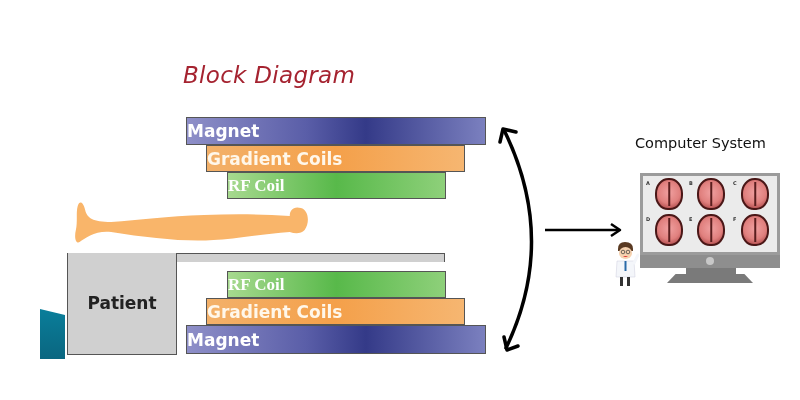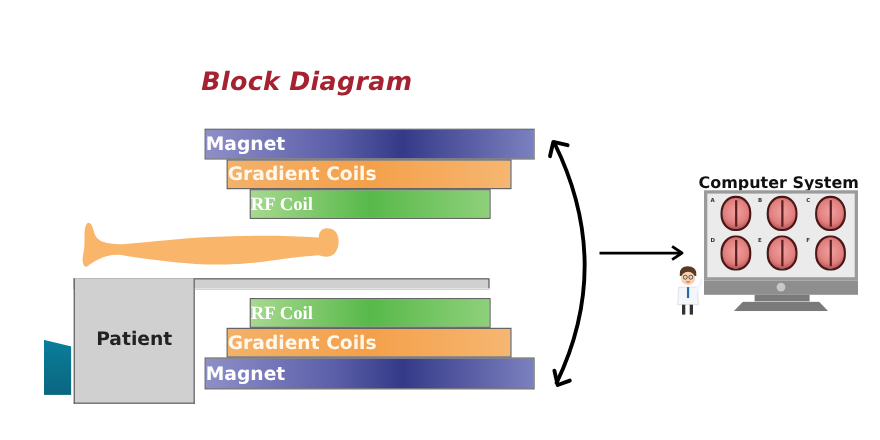--- a/index.html
+++ b/index.html
@@ -1,26 +1,26 @@
 <!DOCTYPE html>
 <html><head>
 <meta charset="utf-8">
 <style>
   html, body { margin:0; padding:0; }
   body { width:800px; height:400px; background:#ffffff; position:relative; overflow:hidden; font-family:"DejaVu Sans", sans-serif; }
   .abs { position:absolute; }
-  .title { left:183px; top:62px; font-family:"DejaVu Sans", sans-serif; font-style:italic; font-size:23px; color:#a52330; letter-spacing:0.3px;font-weight:bold; }
+  .title { left:183px; top:62px; font-family:"DejaVu Sans", sans-serif; font-style:italic; font-size:23px; color:#a52330; letter-spacing:0.3px; }
   .bar { position:absolute; box-sizing:border-box; border:1.5px solid #555; display:flex; align-items:center; justify-content:flex-start; font-family:"DejaVu Sans", sans-serif; font-weight:bold; color:#ffffff; font-size:17px; }
   .magnet { background:linear-gradient(90deg,#8e8fc8 0%,#5a5ea8 40%,#343a88 60%,#7b80bf 100%); }
   .gradient { background:linear-gradient(90deg,#f3b16a 0%,#f4a04a 50%,#f6b671 100%); color:#fff7ea; }
   .rf { background:linear-gradient(90deg,#a7d98f 0%,#58b94a 50%,#8ed07a 100%);font-family:Liberation Serif, serif; }
   .table-top { left:67px; top:253px; width:378px; height:10px; background:#d0d0d0; border:1.5px solid #555; box-sizing:border-box; }
-  .table-body { left:67px; top:253px; width:110px; height:114px; background:#d0d0d0; border:1.5px solid #555; border-top:none; box-sizing:border-box; display:flex; align-items:center; justify-content:center; text-align:center; font-weight:bold; font-size:17px; color:#222; line-height:21px; }
+  .table-body { left:67px; top:253px; width:110px; height:102px; background:#d0d0d0; border:1.5px solid #555; border-top:none; box-sizing:border-box; display:flex; align-items:center; justify-content:center; text-align:center; font-weight:bold; font-size:17px; color:#222; line-height:21px; }
   .teal { left:40px; top:309px; width:25px; height:50px; background:linear-gradient(180deg,#0a7e9a,#0a6680); clip-path:polygon(0 0,100% 12%,100% 100%,0 100%); }
-  .cs-label { left:635px; top:159px; font-weight:bold; font-size:14.5px; color:#111; }
+  .cs-label { left:635px; top:135px; font-weight:normal; font-size:14.5px; color:#111; }
   .monitor { left:640px; top:173px; width:140px; height:82px; background:#ebebeb; border:3px solid #9b9b9b; box-sizing:border-box; }
   .monitor-chin { left:640px; top:255px; width:140px; height:13px; background:#8e8e8e; }
   .monitor-dot { left:706px; top:257px; width:8px; height:8px; border-radius:50%; background:#c8c8c8; }
   .neck { left:686px; top:268px; width:50px; height:6px; background:#7a7a7a; }
   .base { left:667px; top:274px; width:86px; height:9px; background:#7a7a7a; clip-path:polygon(10% 0,90% 0,100% 100%,0 100%); }
   .brain { position:absolute; width:28px; height:32px; border-radius:48% 48% 46% 46%; background:radial-gradient(circle at 50% 45%,#f0a0a0 0%,#e0807e 55%,#b95656 80%,#5a1e1e 100%); border:2px solid #4a1717; box-sizing:border-box; }
   .brain::after { content:""; position:absolute; left:50%; top:2px; bottom:2px; width:1.5px; background:#5a1e1e; transform:translateX(-50%); }
   .blabel { position:absolute; font-size:5px; font-weight:bold; color:#333; }
 </style>
 </head>

